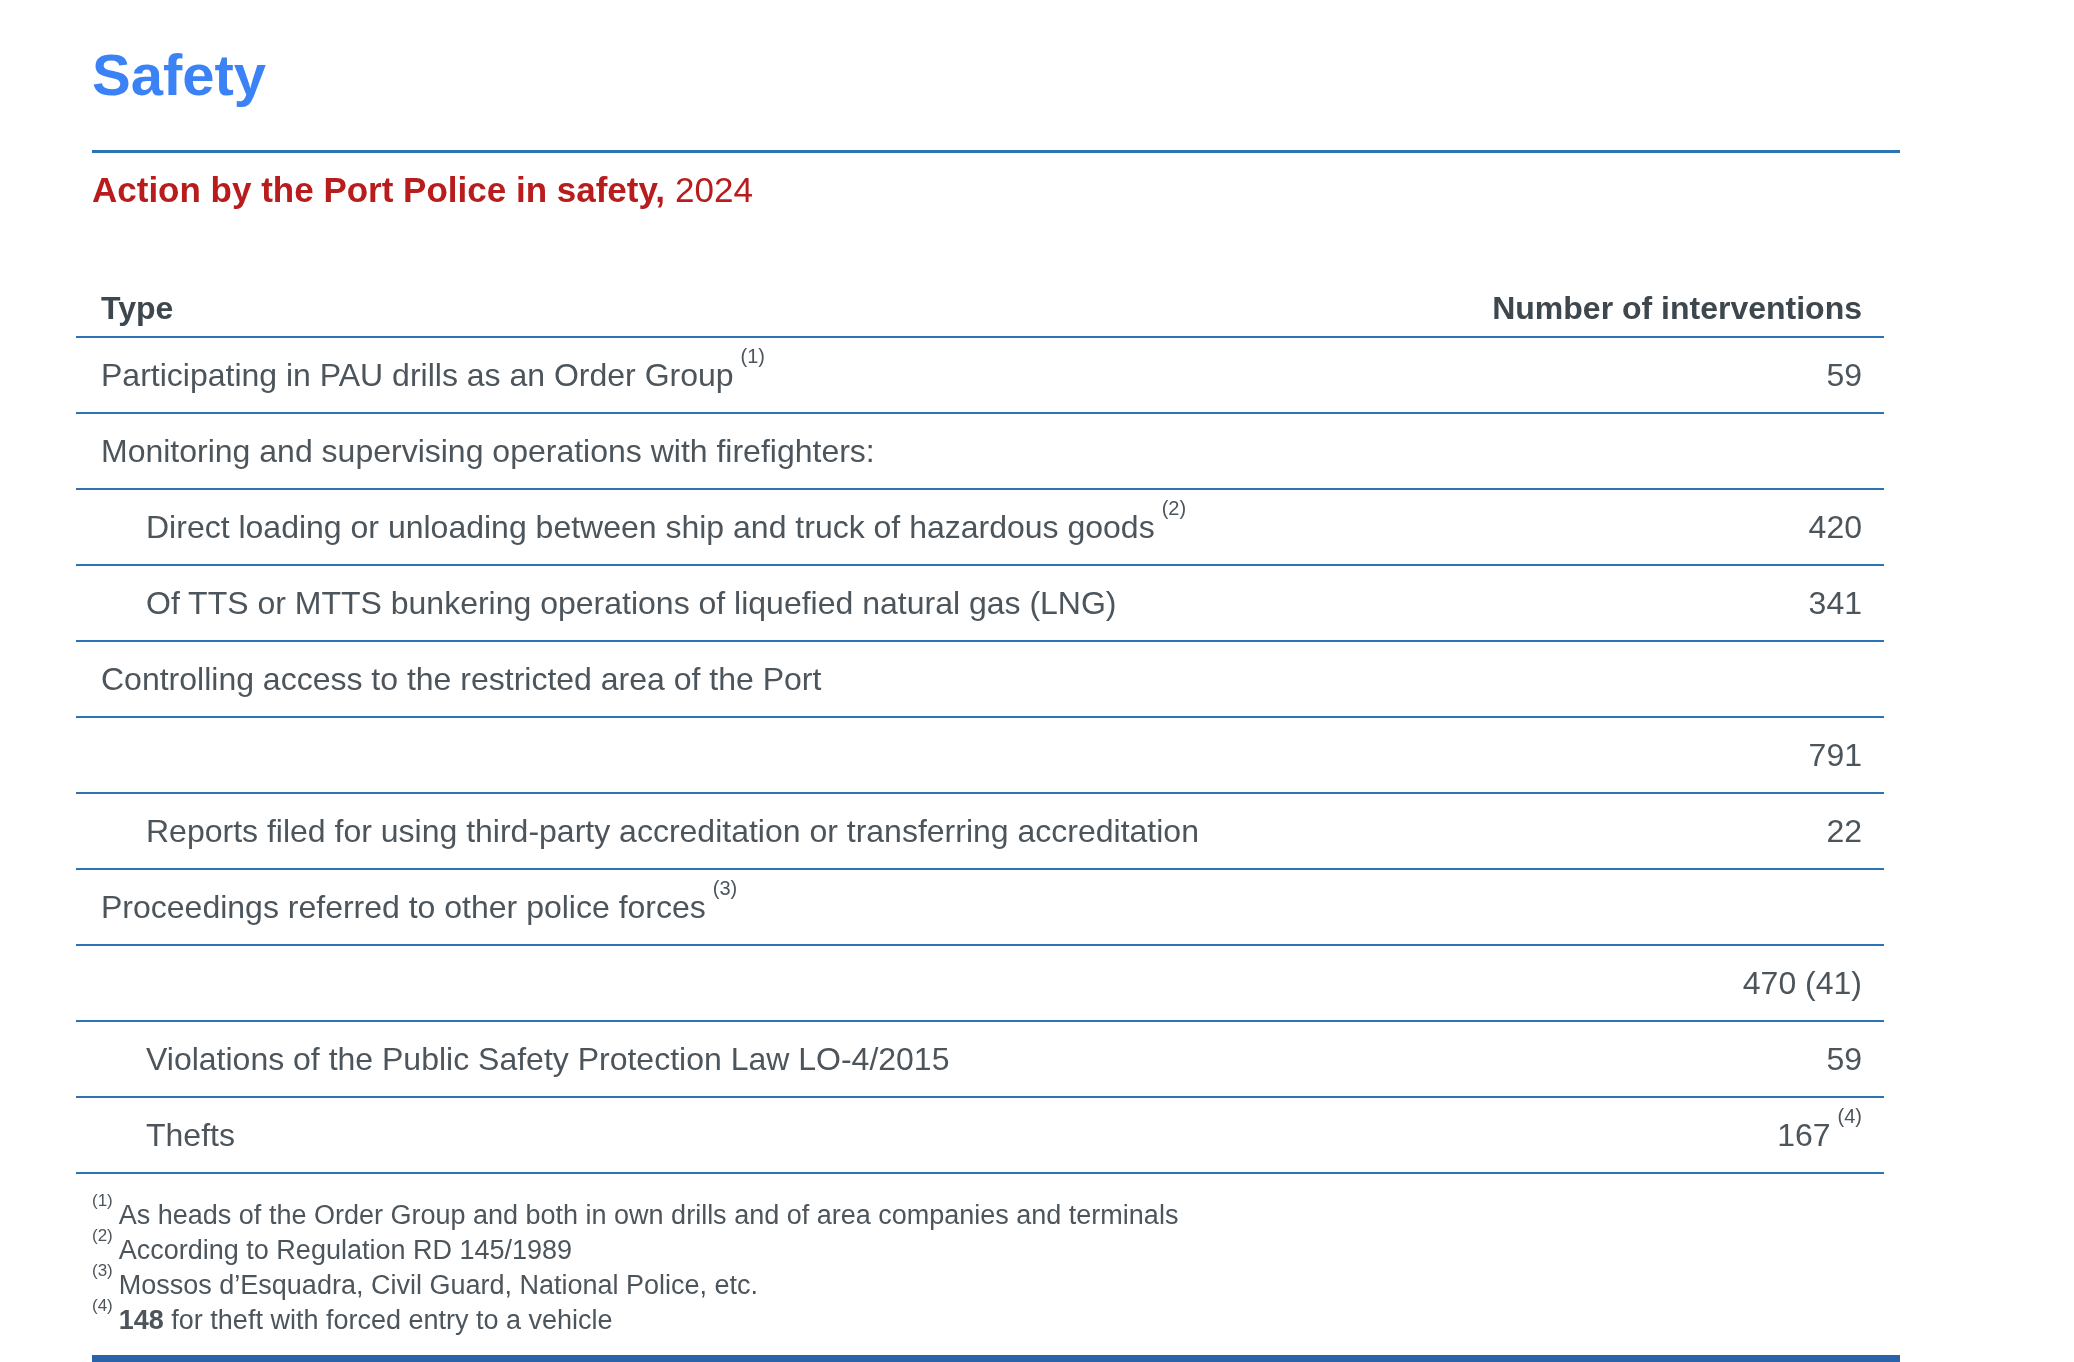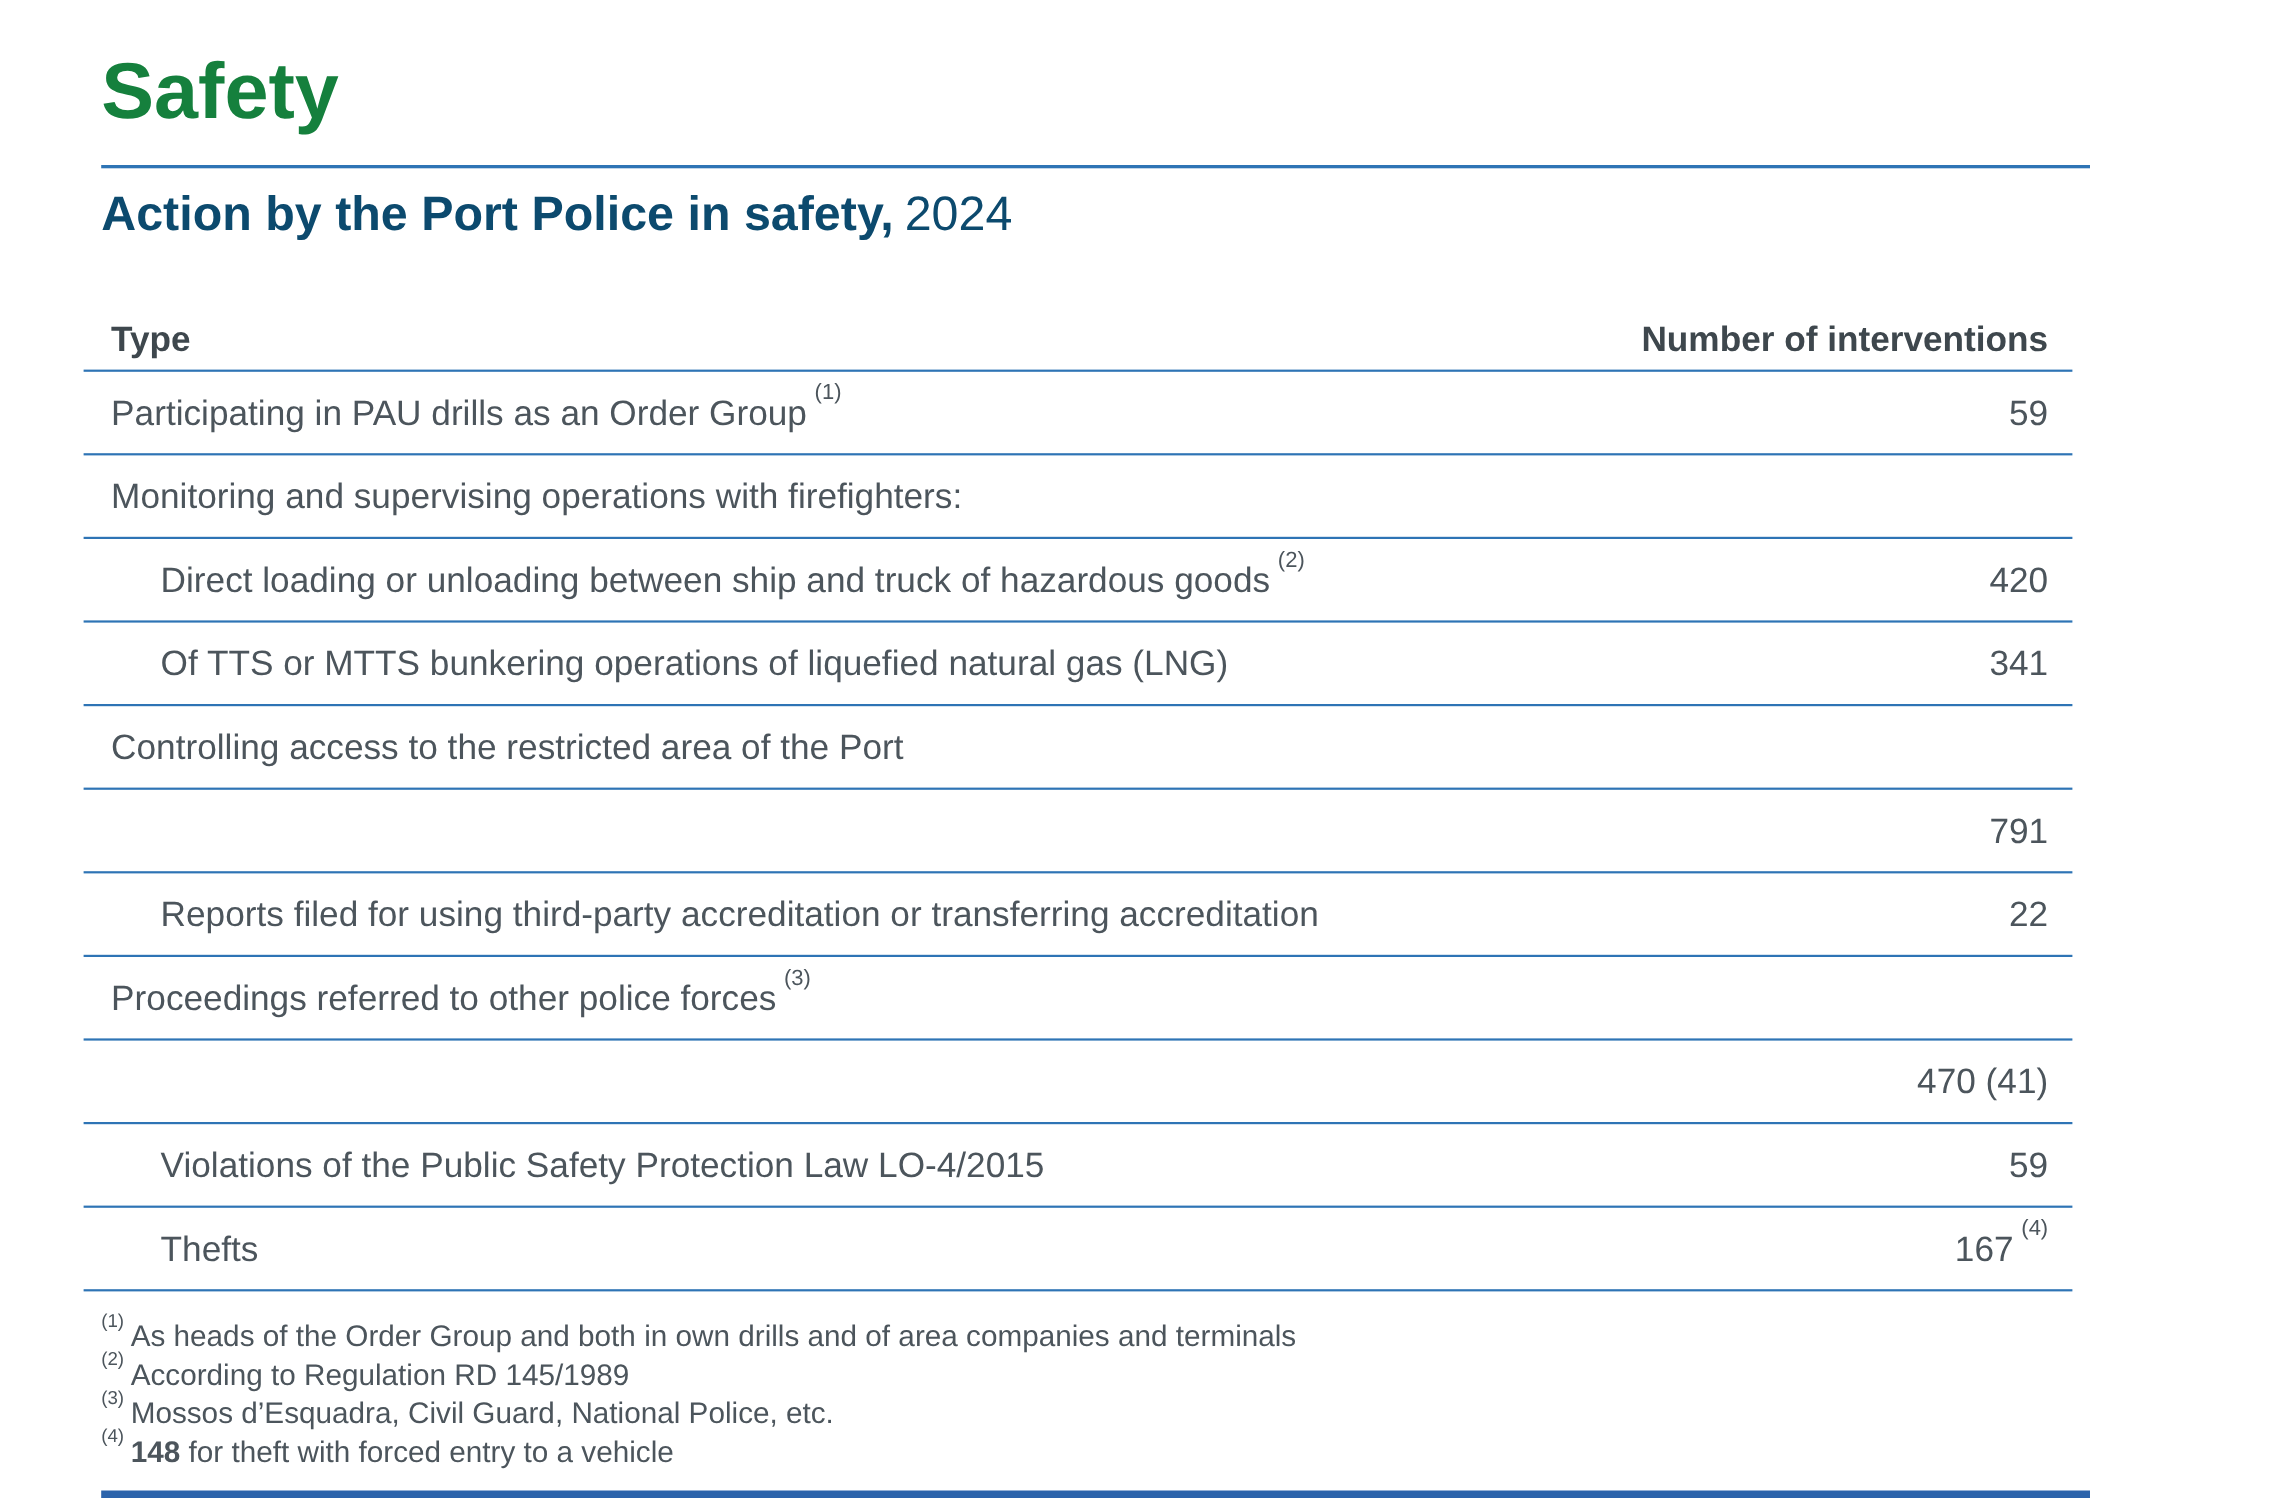--- a/index.html
+++ b/index.html
@@ -8,30 +8,30 @@
     background: #ffffff;
     font-family: "Liberation Sans", sans-serif;
     position: relative;
     overflow: hidden;
     color: #4c555c;
   }
 
   
   .page-title {
     position: absolute; left: 92px; top: 40px;
-    font-size: 72px; font-weight: 700; line-height: 1.2;
-    color: #15803d; letter-spacing: 0px;
+    font-size: 58px; font-weight: 700; line-height: 1.2;
+    color: #3b82f6; letter-spacing: 0px;
   }
   .title-rule {
     position: absolute; left: 92px; top: 150px;
     width: 1808px; height: 3px; background: #2e74b5;
   }
   .section-subtitle {
     position: absolute; left: 92px; top: 170px;
-    font-size: 44px; line-height: 1.15; color: #0c4a6e;
+    font-size: 35px; line-height: 1.15; color: #b91c1c;
   }
   .section-subtitle .st-bold { font-weight: 700; }
   .section-subtitle .st-year { font-weight: 400; margin-left: 10px; }
 
   
   .data-table {
     position: absolute; left: 76px; top: 278px; width: 1808px;
     font-size: 32px;
   }
   .thead {

